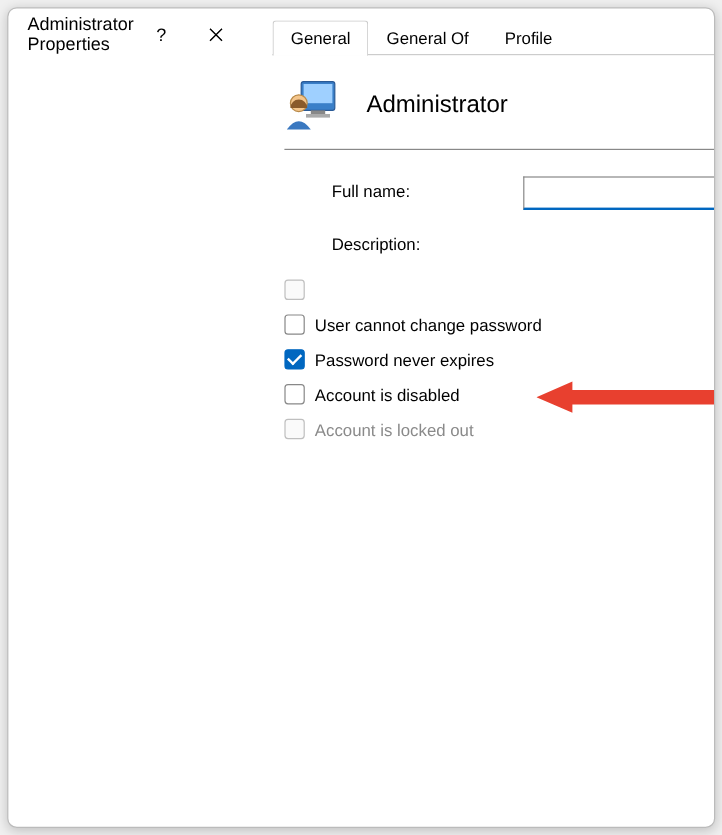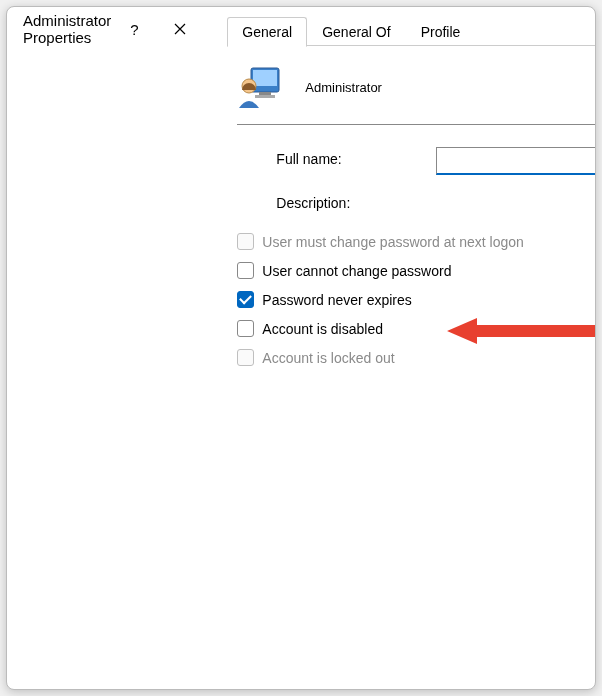--- a/index.html
+++ b/index.html
@@ -76,21 +76,21 @@
     }
     .header-row {
       display: flex;
       align-items: center;
       gap: 22px;
       padding: 4px 0 14px 0;
     }
     .user-icon {
       width: 46px; height: 46px;
     }
-    .account-name { font-size: 13px; }
+    .account-name { font-size: 20px; }
     hr.sep {
       border: none;
       border-top: 1px solid #888;
       margin: 0 0 22px 0;
     }
     .field-row {
       display: flex;
       align-items: flex-start;
       margin-bottom: 16px;
       margin-left: 39px;
@@ -231,21 +231,20 @@
         <span class="field-label">Full name:</span>
         <input class="field-input focused" type="text" value="" style="">
       </div>
       <div class="field-row">
         <span class="field-label">Description:</span>
       </div>
 
       <div class="check-group">
         <label class="check-row disabled">
           <span class="cb"></span>
-          <span>User must change password at next logon</span>
         </label>
         <label class="check-row">
           <span class="cb"></span>
           <span>User cannot change password</span>
         </label>
         <label class="check-row">
           <span class="cb checked"></span>
           <span>Password never expires</span>
         </label>
         <label class="check-row">

